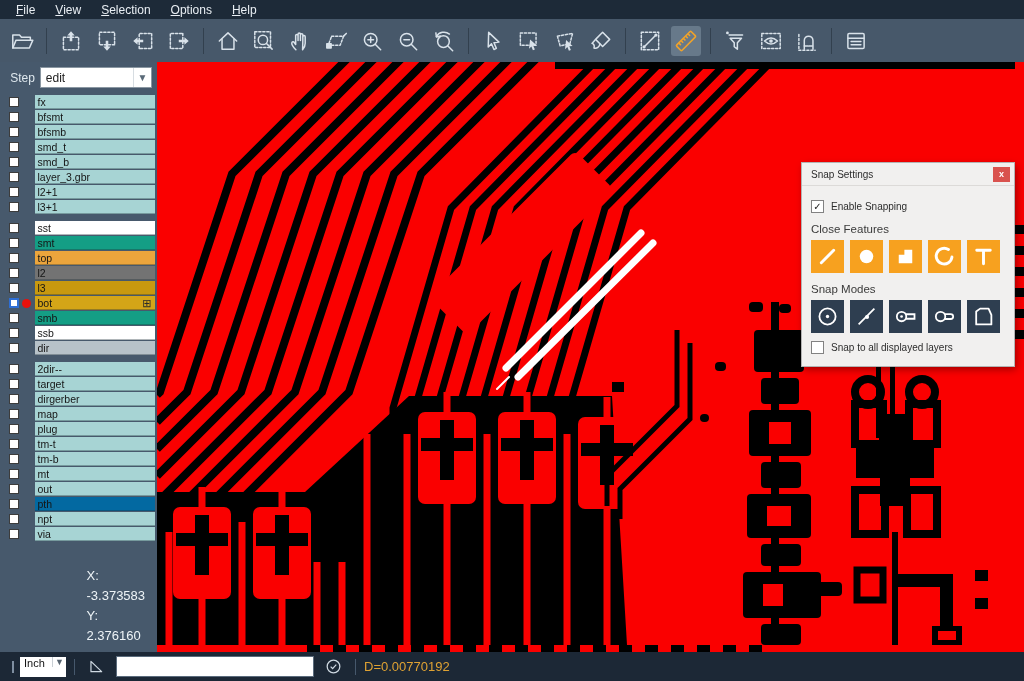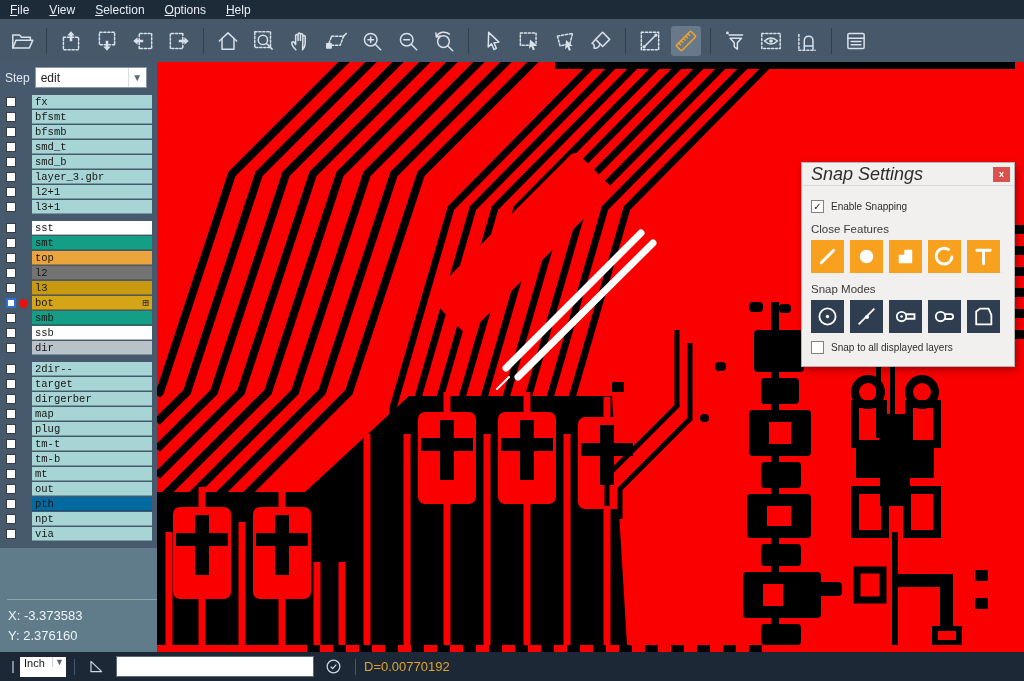--- a/index.html
+++ b/index.html
@@ -1,60 +1,60 @@
 <!DOCTYPE html>
 <html><head>
 <meta charset="utf-8">
 <style>
   * { margin:0; padding:0; box-sizing:border-box; }
   html,body { width:1024px; height:681px; overflow:hidden; }
   body { font-family:"Liberation Sans", sans-serif; background:#1d2a38; position:relative; }
 
   
-  #menu-bar { height:19px; background:#1d2a38; display:flex; align-items:center; }
+  #menu-bar { height:19px; background:#1d2a38; display:flex; align-items:center; padding-left:6px; }
   .mi { color:#e9eef3; font-size:12px; padding:0 10px; cursor:default; }
   .mi u { text-decoration:underline; }
 
   
   #toolbar { height:43px; background:#47586a; display:flex; align-items:center; padding-left:4px; }
   .tbsep { width:1px; height:26px; background:#32404e; margin:0 6px; }
   .tb { width:30px; height:30px; margin:0 3px; background:transparent; border:none; display:flex; align-items:center; justify-content:center; border-radius:3px; }
   .tb.active { background:#67798a; }
   .tb svg { width:26px; height:26px; }
   .tb svg * { vector-effect:non-scaling-stroke; }
 
   
   #main { position:relative; width:1024px; height:590px; display:flex; }
 
   
-  #sidebar { width:157px; height:590px; background:#47596c; display:flex; flex-direction:column; }
+  #sidebar { width:157px; height:590px; background:#47596c; display:flex; flex-direction:column;align-items:center; }
   #step-row { height:31px; display:flex; align-items:center; padding-left:5px; flex:none; }
   #step-label { color:#dfe8ee; font-size:12px; margin-right:5px; }
   #step-select { width:112px; height:21px; background:#fff; border:1px solid #8a97a2; display:flex; align-items:center; justify-content:space-between; font-size:12px; color:#222; padding-left:5px; }
   #step-select .chev { width:18px; height:100%; display:flex; align-items:center; justify-content:center; color:#5a6a78; font-size:10px; border-left:1px solid #d7dde2; }
   #layer-list { padding:2px 0 0 0; flex:none; }
-  .lgroup { margin-bottom:7px;font-family:Liberation Mono, monospace; }
+  .lgroup { margin-bottom:7px; }
   .lrow { height:14px; margin-bottom:1px; display:flex; align-items:center; position:relative; }
   .cb { width:10px; height:10px; background:#fff; border:1px solid #3c3c3c; margin-left:6px; flex:none; }
   .cb.sel { border:2px solid #2f6fd4; }
   .dot { position:absolute; left:19px; width:9px; height:9px; border-radius:50%; background:#e8110c; }
   .lname { margin-left:16px; width:120px; height:14px; font-size:10.5px; color:#151515; padding-left:3px; line-height:14px; white-space:nowrap; position:relative; box-shadow:inset 0 -1px 0 rgba(30,45,55,.35); }
   .gridico { position:absolute; right:3px; top:0; font-size:11px; line-height:14px; color:#2b2b2b; }
   #side-rest { flex:1; background:#607c8b; position:relative; }
   #side-divider { position:absolute; left:7px; right:0; bottom:52px; border-top:1px solid #8ba2ad; }
   #coords { position:absolute; left:8px; bottom:6px; color:#eef4f7; font-size:13px; line-height:20px; }
 
   
   #canvas-wrap { width:867px; height:590px; position:relative; background:#fa0000; }
   #pcb-svg { position:absolute; left:0; top:0; }
 
   
   #snap-dialog { position:absolute; left:802px; top:101px; width:212px; background:#f1f0ef; box-shadow:0 0 0 1px #b3b3b3, 2px 3px 8px rgba(0,0,0,.4); z-index:10; }
   #dlg-title-bar { height:23px; display:flex; align-items:center; justify-content:space-between; padding:0 4px 0 9px; border-bottom:1px solid #dcdad8; }
-  #dlg-title { font-size:18px; color:#2d2d2d;font-style:italic; }
+  #dlg-title { font-size:10px; color:#2d2d2d; }
   #dlg-close { width:17px; height:15px; background:#d9524e; color:#fff; font-size:9px; font-weight:bold; text-align:center; line-height:15px; cursor:default; }
   #dlg-body { padding:9px 9px 10px 9px; }
   .chkrow { display:flex; align-items:center; margin:5px 0 2px 0; }
   .chk { width:13px; height:13px; background:#fff; border:1px solid #828282; font-size:10px; line-height:12px; text-align:center; color:#222; flex:none; }
   .chklbl { font-size:10px; color:#2d2d2d; margin-left:7px; }
   .seclbl { font-size:11.5px; color:#3a3a3a; margin:10px 0 5px 0; }
   .btnrow { display:flex; gap:6px; }
   .fbtn, .mbtn { width:33px; height:33px; border:none; padding:2px; display:flex; align-items:center; justify-content:center; }
   .fbtn { background:#f7a11f; }
   .mbtn { background:#2e3e50; }

